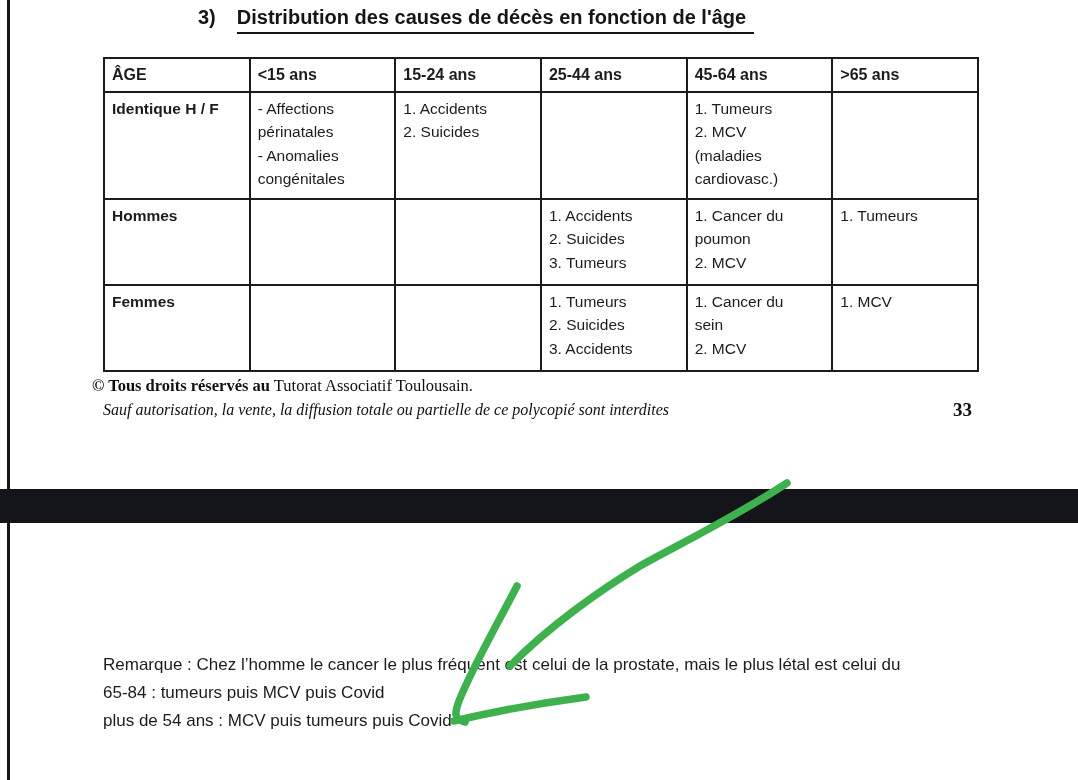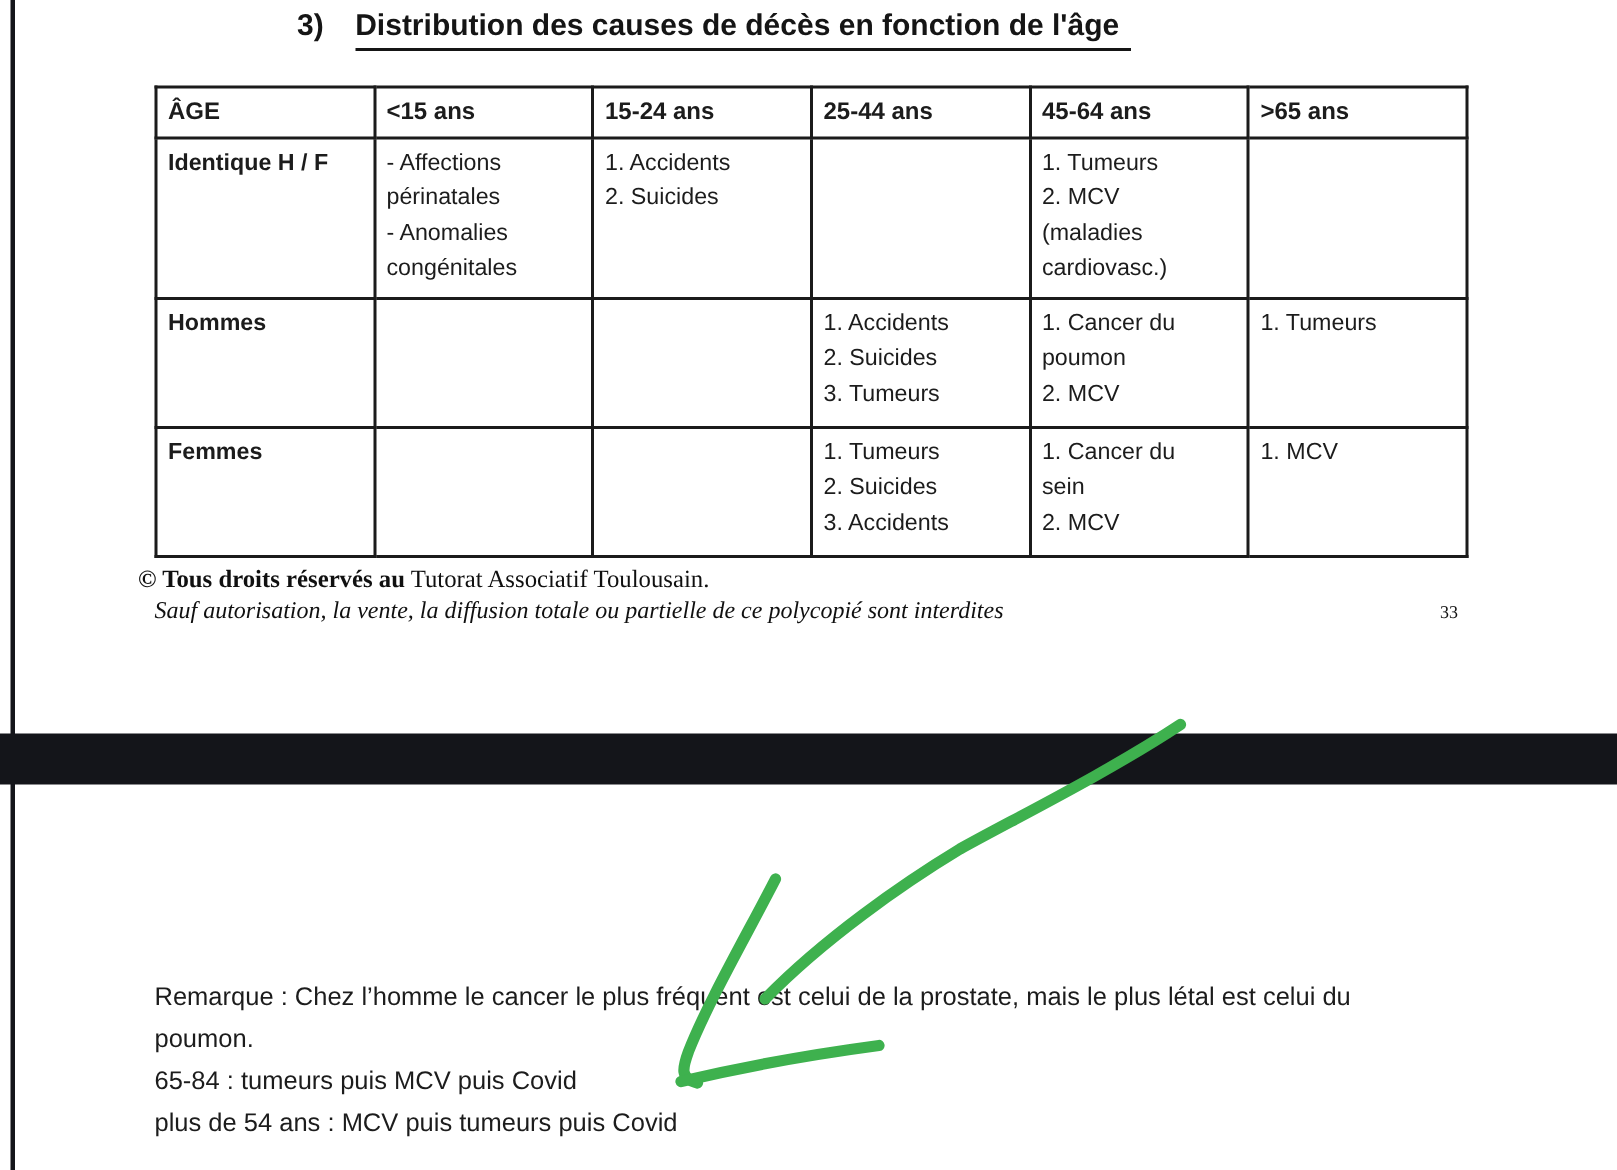--- a/index.html
+++ b/index.html
@@ -30,21 +30,21 @@
   td.rowlabel{font-weight:bold;}
 
   
   .copyright{position:absolute;left:92px;top:376px;width:872px;
     font-family:"Liberation Serif",serif;font-size:16.5px;color:#101010;}
   .copyright .b{font-weight:bold;}
   .notice-line{position:absolute;left:103px;top:399px;width:869px;
     display:flex;justify-content:space-between;align-items:center;
     font-family:"Liberation Serif",serif;font-size:16px;color:#101010;}
   .notice-line .notice{font-style:italic;}
-  .notice-line .pageno{font-style:normal;font-size:12px;}
+  .notice-line .pageno{font-style:normal;font-size:19px;font-weight:bold;}
 
   
   .page-separator{position:absolute;left:0;top:489px;width:1078px;height:34px;background:#14151a;}
 
   
   .page2-text{position:absolute;left:103px;top:651px;width:890px;
     font-size:17px;color:#1c1c1c;}
   .page2-text div{line-height:28px;height:28px;white-space:nowrap;}
 
   
@@ -123,21 +123,20 @@
     <span class="pageno">33</span>
   </div>
 
 </div>
 
 <div class="page-separator"></div>
 
 <div>
   <div class="page2-text">
     <div>Remarque : Chez l’homme le cancer le plus fréquent est celui de la prostate, mais le plus létal est celui du</div>
-    <div>poumon.</div>
     <div>65-84 : tumeurs puis MCV puis Covid</div>
     <div>plus de 54 ans : MCV puis tumeurs puis Covid</div>
   </div>
 </div>
 
 <svg class="annotation" width="1078" height="780" viewBox="0 0 1078 780">
   <g fill="none" stroke-width="7.5" stroke-linecap="round" stroke-linejoin="round">
     <path d="M 787 483 C 737 516, 672 548, 640 566 C 602 589, 549 626, 510 666" stroke="#3eb14e"></path>
     <path d="M 517 586 C 498 623, 472 668, 459 701 C 455 712, 453 719, 465 722" stroke="#3eb14e"></path>
     <path d="M 454 721 C 492 712, 541 703, 586 697" stroke="#3eb14e"></path>

